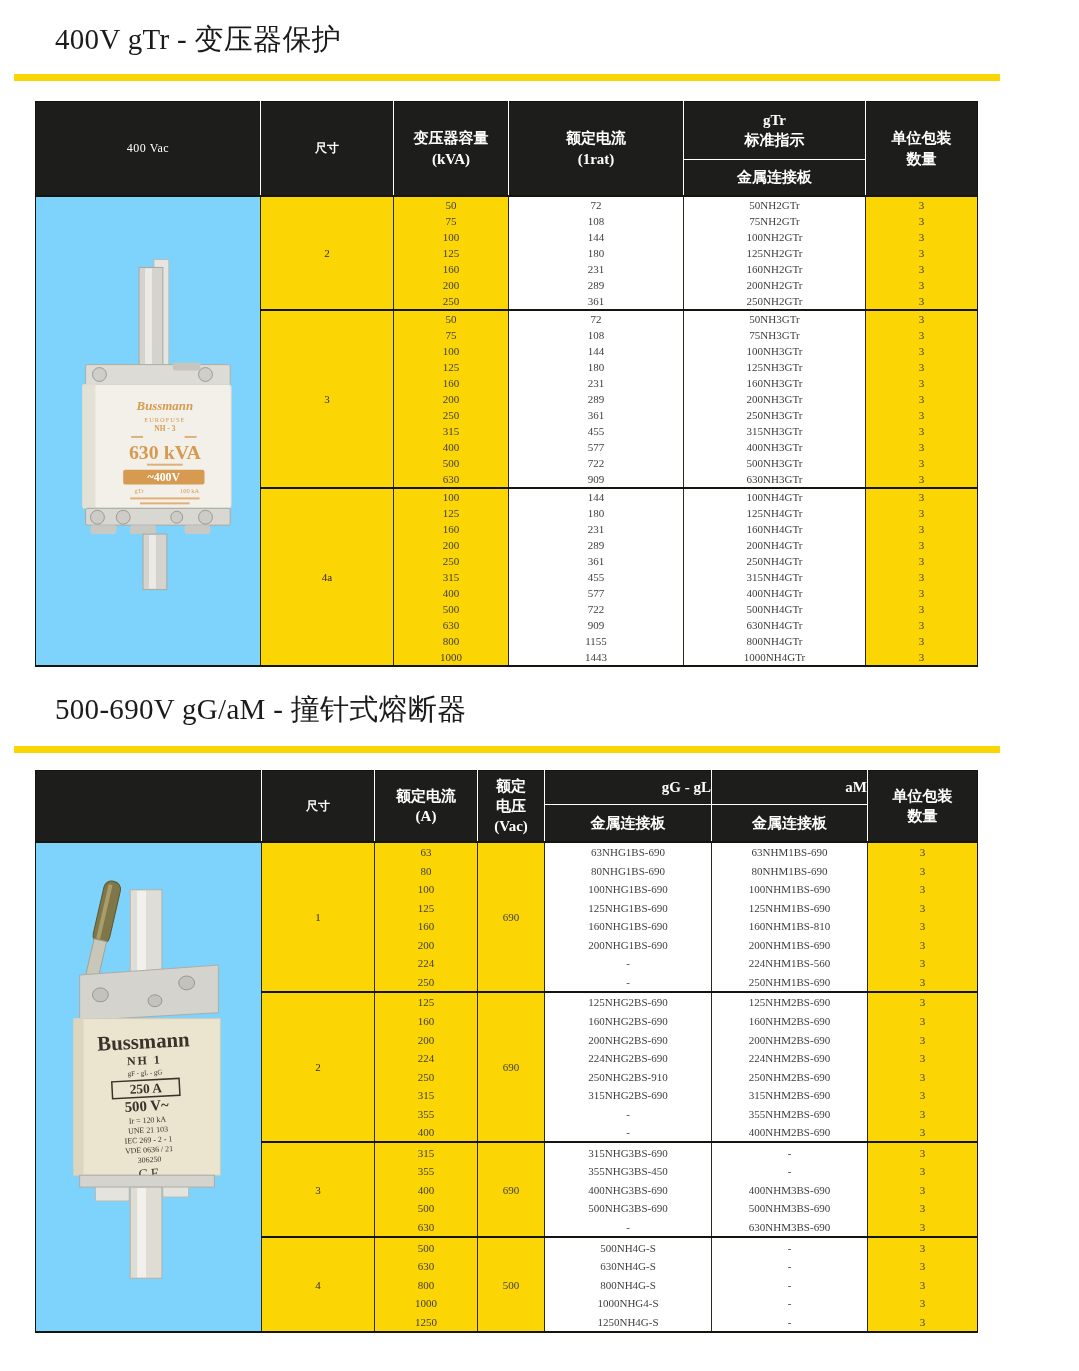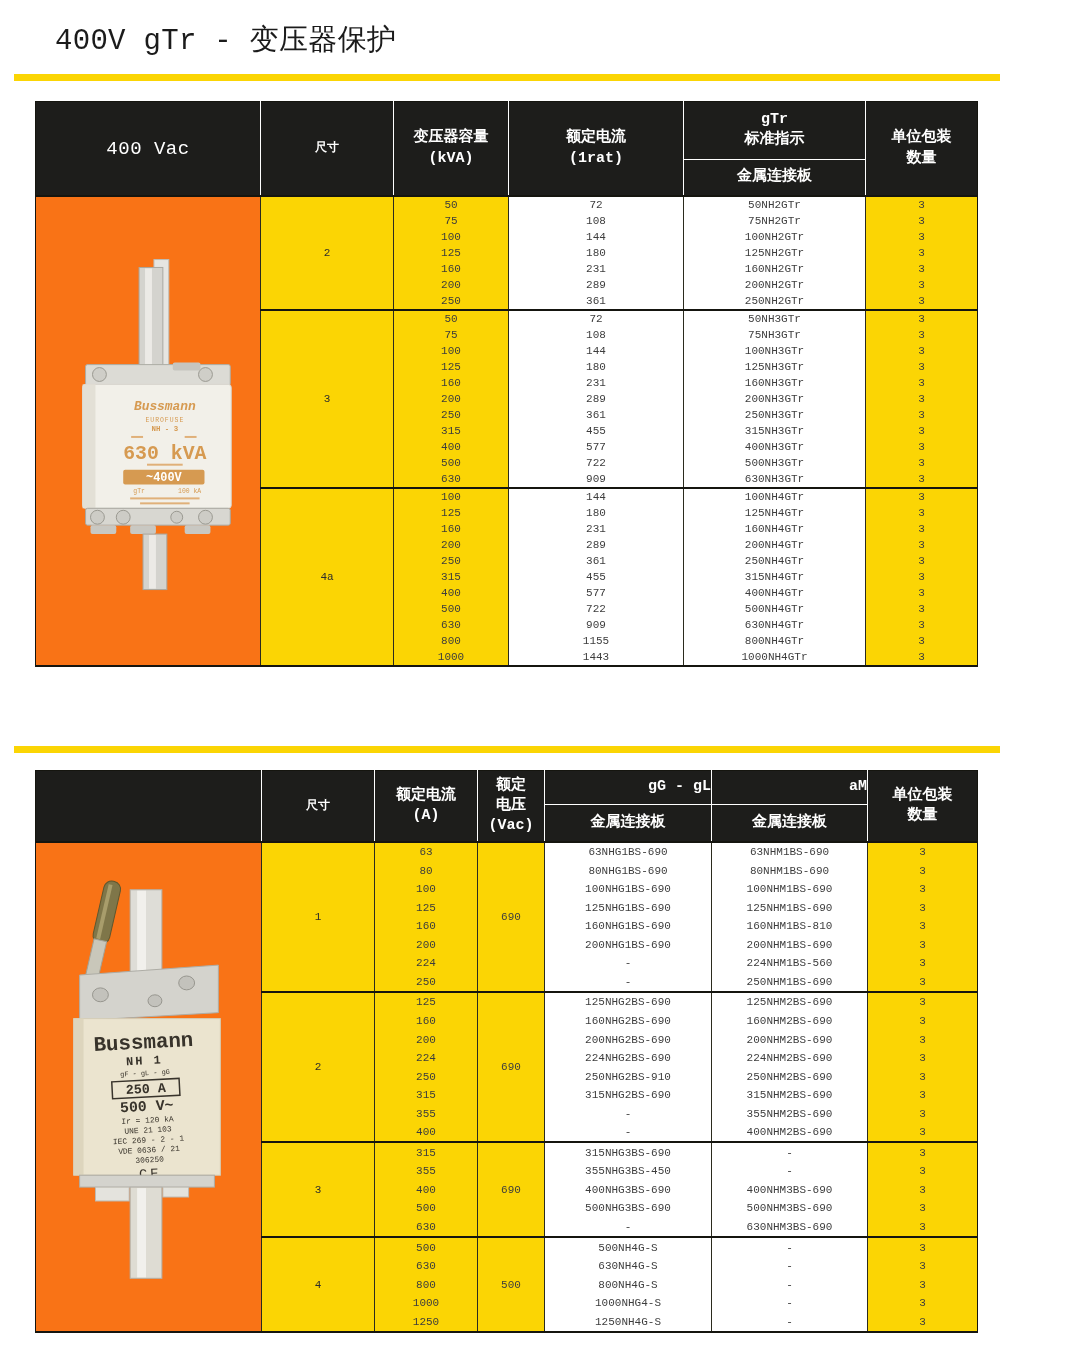--- a/index.html
+++ b/index.html
@@ -1,51 +1,51 @@
 <!DOCTYPE html>
 <html><head>
 <meta charset="utf-8">
 <style>
   :root{ --yellow:#FBD504; --ink:#15150f; --cellline:#2b2b1e; --celltext:#3d3d3d; --hdr:#1d1d1b; }
   html,body{ margin:0; padding:0; background:#ffffff; }
   #page{ position:relative; width:1079px; height:1371px; background:#ffffff; overflow:hidden;
-         font-family:Liberation Mono, monospace; }
+         font-family:Liberation Serif, serif; }
 
   .sec-title{ position:absolute; left:55px; font-size:29px; font-weight:500; color:#1b1b1b; letter-spacing:.3px; white-space:nowrap; }
   #title1{ top:20px; }
   #title2{ top:690px; }
 
   .rule{ position:absolute; left:14px; width:986px; height:7px; background:var(--yellow); }
   #rule1{ top:74px; }
   #rule2{ top:746px; }
 
   table{ position:absolute; left:35px; border-collapse:collapse; table-layout:fixed;
          border:1px solid var(--ink); border-bottom-width:2px; }
   #t1{ top:101px; width:942px; }
   #t2{ top:770px; width:942px; }
 
   th{ background:var(--hdr); color:#fff; font-weight:bold; text-align:center; vertical-align:middle; padding:0; }
   #t1 th{ height:93px; }
   #t2 th{ height:70px; }
   th + th{ border-left:1px solid #ffffff; }
   .hl{ font-size:15px; line-height:1.35; font-weight:bold; }
-  .hl-big{ font-size:19px; font-weight:400; letter-spacing:.5px; }
+  .hl-big{ font-size:12px; font-weight:400; letter-spacing:.5px; }
   .hl-size{ font-size:12px; }
   .stack{ display:flex; flex-direction:column; height:100%; }
   .stack .top{ display:flex; flex-direction:column; justify-content:center; border-bottom:1px solid #ffffff; }
   .stack .bot{ display:flex; align-items:center; justify-content:center; }
   #t1 .stack .top{ flex:1.6; } #t1 .stack .bot{ flex:1; }
   #t2 .stack .top{ flex:1;text-align:right; }   #t2 .stack .bot{ flex:1.1; }
   .stack .bot .hl{ width:100%; }
 
   td{ border-left:1px solid var(--cellline); text-align:center; vertical-align:middle;
       color:var(--celltext); padding:0; overflow:hidden; white-space:nowrap; }
   #t1 td{ height:16px; font-size:11px; }
   #t2 td{ height:18.5px; font-size:11px; }
-  td.cell-img{ border-left:none; background:#f97316; vertical-align:top; padding:0; }
+  td.cell-img{ border-left:none; background:#7dd3fc; vertical-align:top; padding:0; }
   td.cell-img svg{ display:block; }
   td.cell-size{ background:var(--yellow); font-size:17px; color:#2c2c2c; }
   td.cell-kva, td.cell-amp2, td.cell-volt, td.cell-qty{ background:var(--yellow); }
   td.cell-amp, td.cell-part, td.cell-gg, td.cell-am{ background:#ffffff; }
   td.cell-volt{ font-size:11.5px; }
   tr.gs td{ border-top:2px solid var(--ink); }
 </style>
 </head>
 <body>
 
@@ -314,20 +314,21 @@
         </tr>
         <tr>
           <td class="cell-kva">1000</td>
           <td class="cell-amp">1443</td>
           <td class="cell-part">1000NH4GTr</td>
           <td class="cell-qty">3</td>
         </tr>
       </tbody>
   </table>
 
+  <div id="title2" class="sec-title">500-690V gG/aM - 撞针式熔断器</div>
   <div id="rule2" class="rule"></div>
 
   <table id="t2">
     <colgroup>
       <col style="width:226px">
         <col style="width:113px">
         <col style="width:103px">
         <col style="width:67px">
       <col style="width:167px">
         <col style="width:156px">

